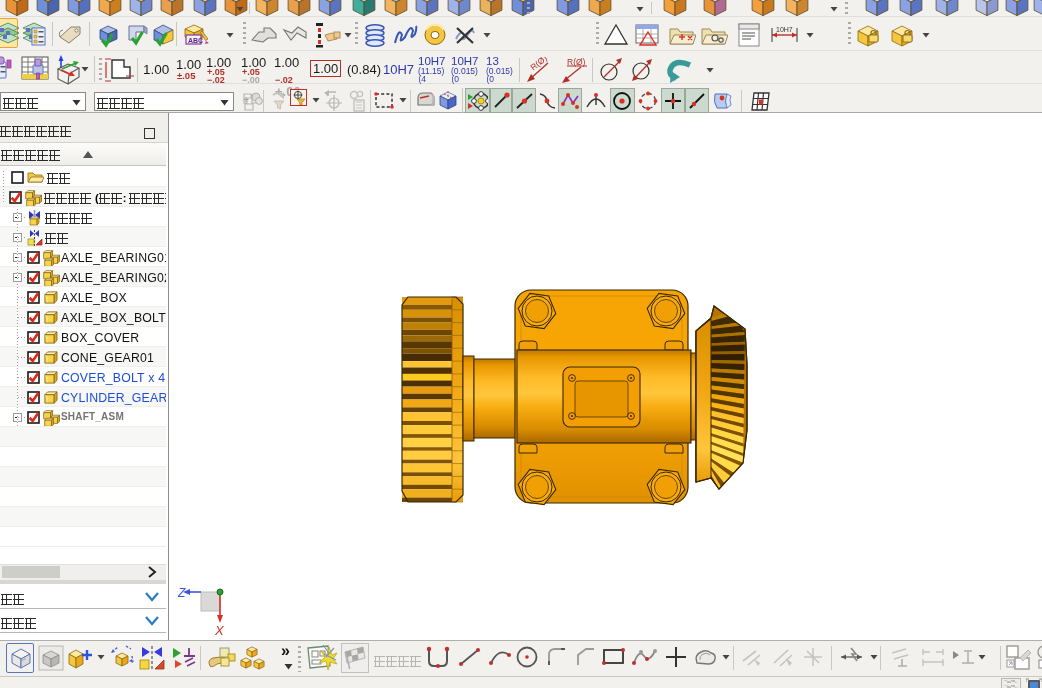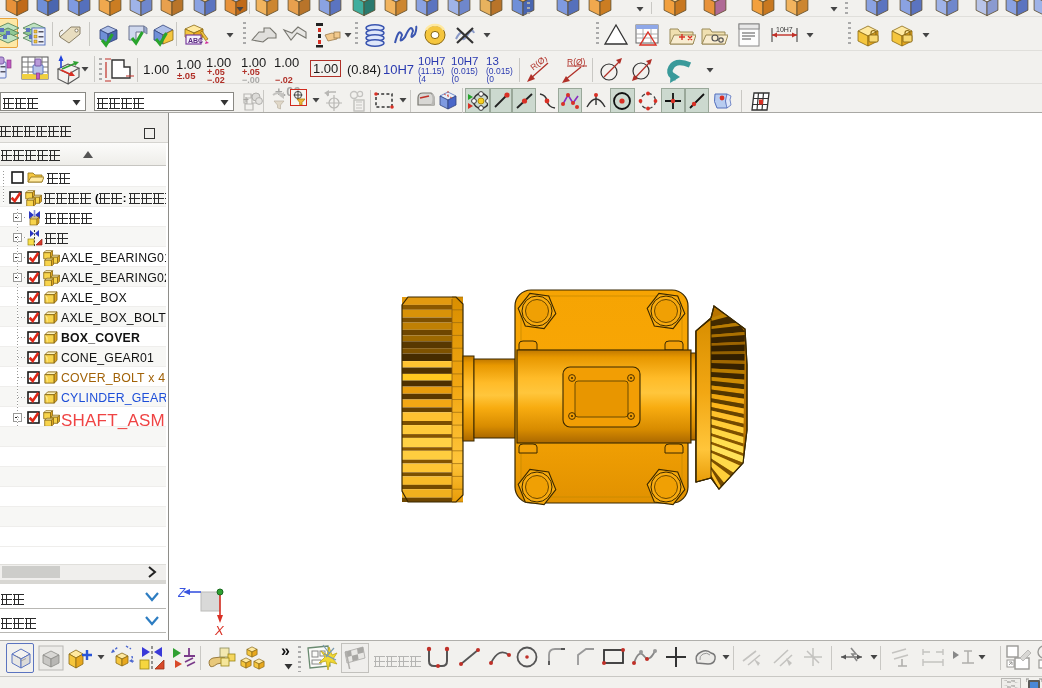--- a/index.html
+++ b/index.html
@@ -723,21 +723,21 @@
 <svg style="position:absolute;left:27px;top:331px" width="14" height="14" viewBox="0 0 14 14">
     <rect x="1" y="1" width="11" height="11" fill="#fff" stroke="#1a1a1a" stroke-width="1.6"></rect>
     <path d="M2.6 6.76 L5.72 10 L11.4 1.8" fill="none" stroke="#e02818" stroke-width="2.6"></path>
   </svg>
 <svg style="position:absolute;left:44px;top:331px" width="14" height="13" viewBox="0 0 14 13">
     <polygon points="0.9,3.7 3.7,0.9 13.0,0.9 10.2,3.7" fill="#fdf3c0" stroke="#8a6914" stroke-width="0.9"></polygon>
     <polygon points="0.9,3.7 10.2,3.7 10.2,12.1 0.9,12.1" fill="#f8d44c" stroke="#8a6914" stroke-width="0.9"></polygon>
     <polygon points="10.2,3.7 13.0,0.9 13.0,9.3 10.2,12.1" fill="#dfa722" stroke="#8a6914" stroke-width="0.9"></polygon>
     <polygon points="0.9,3.7 3.7,6.5 3.7,12.1" fill="#fce98c" stroke="none"></polygon>
   </svg>
-<div class="ab" style="left:61px;top:330.5px;font-size:12.3px;font-weight:bold;letter-spacing:0.2px;color:#111;width:105px;overflow:hidden;white-space:nowrap">BOX_COVER</div>
+<div class="ab" style="left:61px;top:330.5px;font-size:12.3px;font-weight:normal;letter-spacing:0.2px;color:#111;width:105px;overflow:hidden;white-space:nowrap">BOX_COVER</div>
 <svg style="position:absolute;left:27px;top:351px" width="14" height="14" viewBox="0 0 14 14">
     <rect x="1" y="1" width="11" height="11" fill="#fff" stroke="#1a1a1a" stroke-width="1.6"></rect>
     <path d="M2.6 6.76 L5.72 10 L11.4 1.8" fill="none" stroke="#e02818" stroke-width="2.6"></path>
   </svg>
 <svg style="position:absolute;left:44px;top:351px" width="14" height="13" viewBox="0 0 14 13">
     <polygon points="0.9,3.7 3.7,0.9 13.0,0.9 10.2,3.7" fill="#fdf3c0" stroke="#8a6914" stroke-width="0.9"></polygon>
     <polygon points="0.9,3.7 10.2,3.7 10.2,12.1 0.9,12.1" fill="#f8d44c" stroke="#8a6914" stroke-width="0.9"></polygon>
     <polygon points="10.2,3.7 13.0,0.9 13.0,9.3 10.2,12.1" fill="#dfa722" stroke="#8a6914" stroke-width="0.9"></polygon>
     <polygon points="0.9,3.7 3.7,6.5 3.7,12.1" fill="#fce98c" stroke="none"></polygon>
   </svg>
@@ -745,21 +745,21 @@
 <svg style="position:absolute;left:27px;top:371px" width="14" height="14" viewBox="0 0 14 14">
     <rect x="1" y="1" width="11" height="11" fill="#fff" stroke="#1a1a1a" stroke-width="1.6"></rect>
     <path d="M2.6 6.76 L5.72 10 L11.4 1.8" fill="none" stroke="#e02818" stroke-width="2.6"></path>
   </svg>
 <svg style="position:absolute;left:44px;top:371px" width="14" height="13" viewBox="0 0 14 13">
     <polygon points="0.9,3.7 3.7,0.9 13.0,0.9 10.2,3.7" fill="#fdf3c0" stroke="#8a6914" stroke-width="0.9"></polygon>
     <polygon points="0.9,3.7 10.2,3.7 10.2,12.1 0.9,12.1" fill="#f8d44c" stroke="#8a6914" stroke-width="0.9"></polygon>
     <polygon points="10.2,3.7 13.0,0.9 13.0,9.3 10.2,12.1" fill="#dfa722" stroke="#8a6914" stroke-width="0.9"></polygon>
     <polygon points="0.9,3.7 3.7,6.5 3.7,12.1" fill="#fce98c" stroke="none"></polygon>
   </svg>
-<div class="ab" style="left:61px;top:370.5px;font-size:12.3px;font-weight:normal;letter-spacing:0.2px;color:#a16207;width:105px;overflow:hidden;white-space:nowrap">COVER_BOLT x 4</div>
+<div class="ab" style="left:61px;top:370.5px;font-size:12.3px;font-weight:normal;letter-spacing:0.2px;color:#1d4ed8;width:105px;overflow:hidden;white-space:nowrap">COVER_BOLT x 4</div>
 <svg style="position:absolute;left:27px;top:391px" width="14" height="14" viewBox="0 0 14 14">
     <rect x="1" y="1" width="11" height="11" fill="#fff" stroke="#1a1a1a" stroke-width="1.6"></rect>
     <path d="M2.6 6.76 L5.72 10 L11.4 1.8" fill="none" stroke="#e02818" stroke-width="2.6"></path>
   </svg>
 <svg style="position:absolute;left:44px;top:391px" width="14" height="13" viewBox="0 0 14 13">
     <polygon points="0.9,3.7 3.7,0.9 13.0,0.9 10.2,3.7" fill="#fdf3c0" stroke="#8a6914" stroke-width="0.9"></polygon>
     <polygon points="0.9,3.7 10.2,3.7 10.2,12.1 0.9,12.1" fill="#f8d44c" stroke="#8a6914" stroke-width="0.9"></polygon>
     <polygon points="10.2,3.7 13.0,0.9 13.0,9.3 10.2,12.1" fill="#dfa722" stroke="#8a6914" stroke-width="0.9"></polygon>
     <polygon points="0.9,3.7 3.7,6.5 3.7,12.1" fill="#fce98c" stroke="none"></polygon>
   </svg>
@@ -779,21 +779,21 @@
     <polygon points="0.7,2.7 2.7,0.7 9.5,0.7 7.5,2.7" fill="#fdf3c0" stroke="#8a6914" stroke-width="0.8"></polygon>
     <polygon points="0.7,2.7 7.5,2.7 7.5,8.8 0.7,8.8" fill="#f8d44c" stroke="#8a6914" stroke-width="0.8"></polygon>
     <polygon points="7.5,2.7 9.5,0.7 9.5,6.8 7.5,8.8" fill="#dfa722" stroke="#8a6914" stroke-width="0.8"></polygon>
     <polygon points="7.7,7.2 9.7,5.2 16.5,5.2 14.5,7.2" fill="#fdf3c0" stroke="#8a6914" stroke-width="0.8"></polygon>
     <polygon points="7.7,7.2 14.5,7.2 14.5,13.3 7.7,13.3" fill="#f8d44c" stroke="#8a6914" stroke-width="0.8"></polygon>
     <polygon points="14.5,7.2 16.5,5.2 16.5,11.3 14.5,13.3" fill="#dfa722" stroke="#8a6914" stroke-width="0.8"></polygon>
     <polygon points="1.7,10.2 3.7,8.2 10.5,8.2 8.5,10.2" fill="#fdf3c0" stroke="#8a6914" stroke-width="0.8"></polygon>
     <polygon points="1.7,10.2 8.5,10.2 8.5,16.3 1.7,16.3" fill="#f8d44c" stroke="#8a6914" stroke-width="0.8"></polygon>
     <polygon points="8.5,10.2 10.5,8.2 10.5,14.3 8.5,16.3" fill="#dfa722" stroke="#8a6914" stroke-width="0.8"></polygon>
   </svg>
-<div class="ab" style="left:61px;top:410.5px;font-size:17px;font-weight:normal;letter-spacing:0.2px;color:#ef4444;width:105px;overflow:hidden;white-space:nowrap">SHAFT_ASM</div>
+<div class="ab" style="left:61px;top:410.5px;font-size:10px;font-weight:bold;letter-spacing:0.2px;color:#737373;width:105px;overflow:hidden;white-space:nowrap">SHAFT_ASM</div>
 <div class="ab" style="left:17px;top:208px;width:1px;height:219px;background:repeating-linear-gradient(#fff 0 1px,#9a9a98 1px 2px,#fff 2px 3px)"></div>
 <div class="ab" style="left:18px;top:217px;width:9px;height:1px;background:repeating-linear-gradient(90deg,#9a9a98 0 1px,#fff 1px 3px)"></div>
 <div class="ab" style="left:18px;top:237px;width:9px;height:1px;background:repeating-linear-gradient(90deg,#9a9a98 0 1px,#fff 1px 3px)"></div>
 <div class="ab" style="left:18px;top:257px;width:9px;height:1px;background:repeating-linear-gradient(90deg,#9a9a98 0 1px,#fff 1px 3px)"></div>
 <div class="ab" style="left:18px;top:277px;width:9px;height:1px;background:repeating-linear-gradient(90deg,#9a9a98 0 1px,#fff 1px 3px)"></div>
 <div class="ab" style="left:18px;top:297px;width:9px;height:1px;background:repeating-linear-gradient(90deg,#9a9a98 0 1px,#fff 1px 3px)"></div>
 <div class="ab" style="left:18px;top:317px;width:9px;height:1px;background:repeating-linear-gradient(90deg,#9a9a98 0 1px,#fff 1px 3px)"></div>
 <div class="ab" style="left:18px;top:337px;width:9px;height:1px;background:repeating-linear-gradient(90deg,#9a9a98 0 1px,#fff 1px 3px)"></div>
 <div class="ab" style="left:18px;top:357px;width:9px;height:1px;background:repeating-linear-gradient(90deg,#9a9a98 0 1px,#fff 1px 3px)"></div>
 <div class="ab" style="left:18px;top:377px;width:9px;height:1px;background:repeating-linear-gradient(90deg,#9a9a98 0 1px,#fff 1px 3px)"></div>

